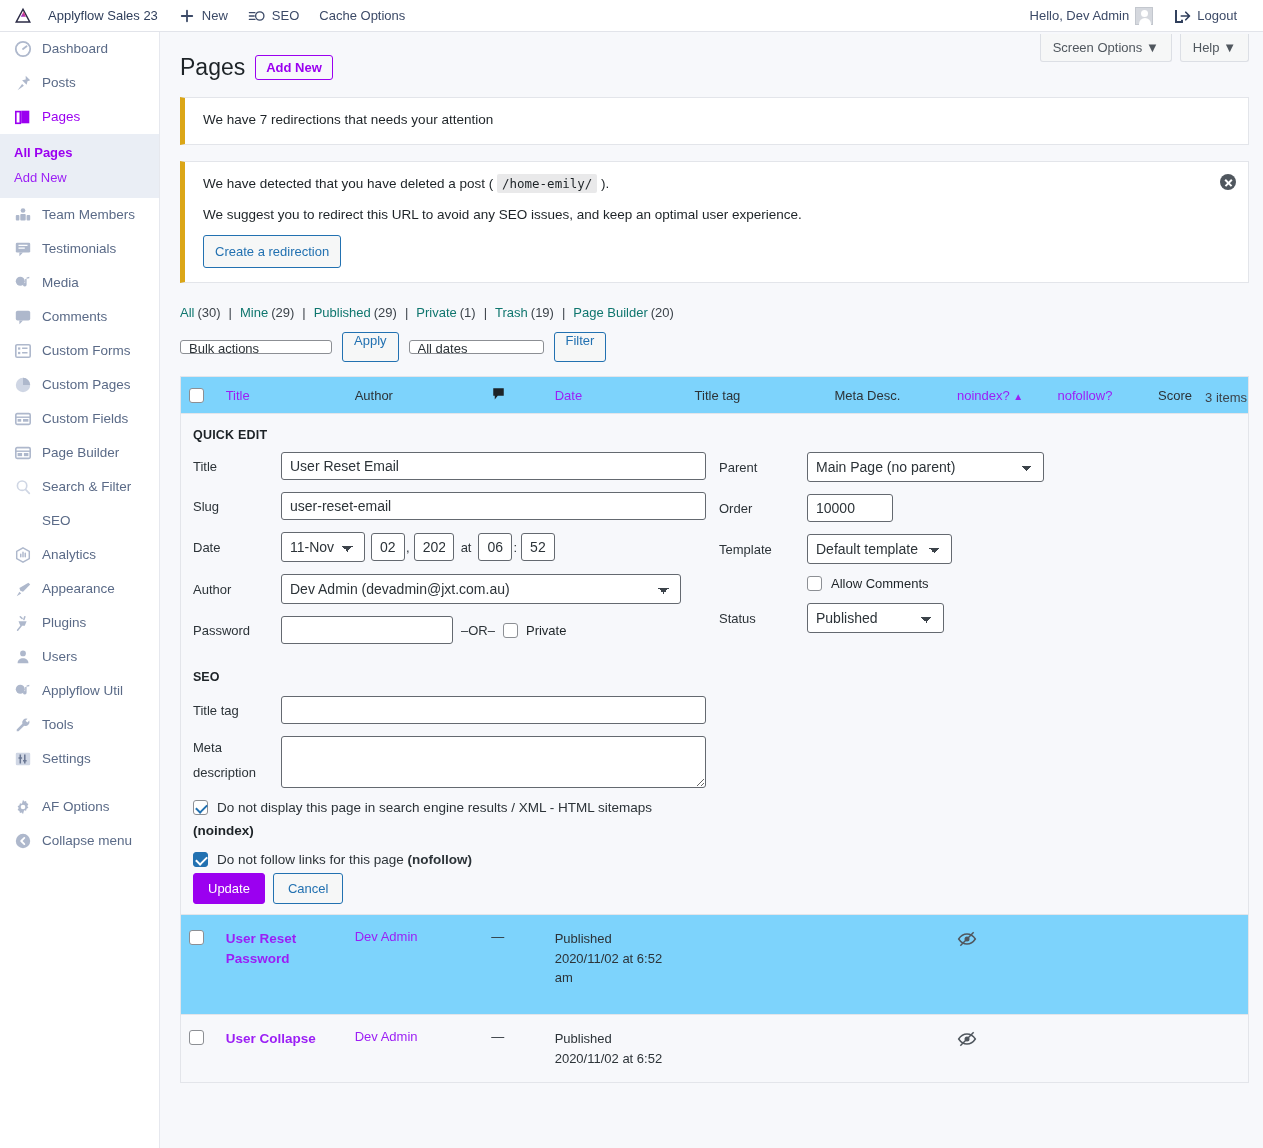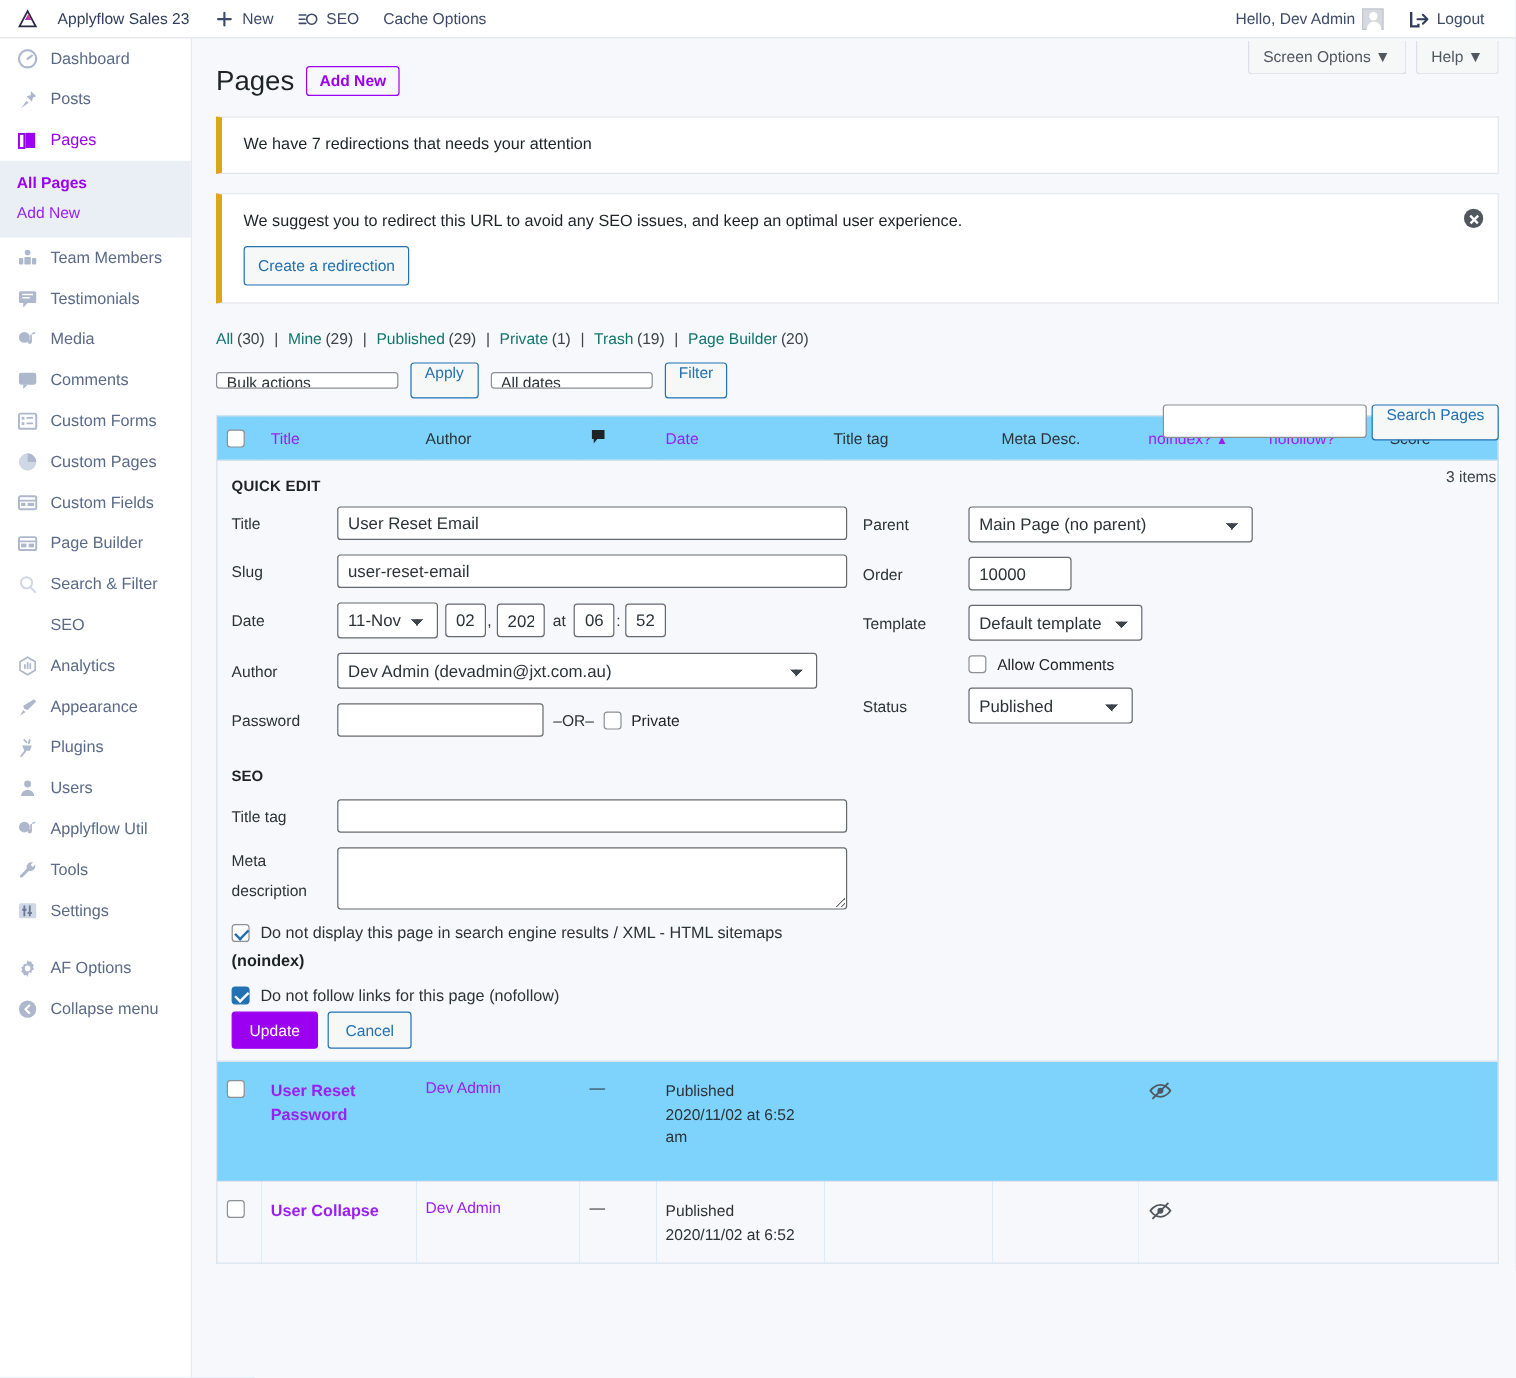--- a/index.html
+++ b/index.html
@@ -190,21 +190,21 @@
   }
   .dsep{ margin:0 4px 0 1px; color:#2c3338; font-size:13px; }
   .dat{ margin:0 7px; color:#2c3338; font-size:13px; }
   .orsep{ margin:0 8px; font-size:13px; color:#2c3338; }
   .qe-seo-title{ font-size:12.5px; font-weight:bold; color:#1d2327; padding:14px 0 12px 12px; }
   textarea.mdesc{
     width:425px; height:52px; border:1px solid #646970; border-radius:3px;
     font-family:"Liberation Sans", sans-serif; font-size:14px; padding:5px 8px; resize:vertical;
   }
   .cbrow{ display:flex; align-items:flex-start; gap:9px; padding:0 0 0 12px; margin-bottom:6px; font-size:13.5px; color:#2c3338; }
-  .cbrow b{ font-weight:normal; }
+  .cbrow b{ font-weight:bold; }
   .noindex-word{ padding-left:12px; font-weight:bold; font-size:13.5px; color:#1d2327; margin:8px 0 14px 0; }
   .qe-actions{ padding-left:12px; display:flex; gap:8px; margin-top:6px; }
   .btn-primary{
     background:#9b00f0; border:1px solid #9b00f0; color:#fff;
     border-radius:3px; padding:7px 14px; font-size:13px; cursor:pointer;
   }
   .btn-cancel{
     background:#f6f7f7; border:1px solid #2271b1; color:#2271b1;
     border-radius:3px; padding:7px 14px; font-size:13px; cursor:pointer;
   }
@@ -536,20 +536,25 @@
     <span>Pages</span>
     <span class="addnew-btn">Add New</span>
   </h1>
 
   <div class="notice">
     <p>We have 7 redirections that needs your attention</p>
   </div>
 
   <div class="notice">
     <div class="notice-dismiss"></div>
+    <p>
+      <span>We have detected that you have deleted a post (</span>
+      <code class="slugcode">/home-emily/</code>
+      <span>).</span>
+    </p>
     <p>We suggest you to redirect this URL to avoid any SEO issues, and keep an optimal user experience.</p>
     <p>
       <span class="btn-secondary">Create a redirection</span>
     </p>
   </div>
 
   <div class="subsub">
     <a>All</a>
       <span class="cnt">(30)</span>
       <span class="sep">|</span>
@@ -562,24 +567,20 @@
     <a>Private</a>
       <span class="cnt">(1)</span>
       <span class="sep">|</span>
     <a>Trash</a>
       <span class="cnt">(19)</span>
       <span class="sep">|</span>
     <a>Page Builder</a>
       <span class="cnt">(20)</span>
   </div>
 
-  <div class="searchbox">
-    <input value="" style="">
-    <span class="btn-search">Search Pages</span>
-  </div>
   <div class="items-count">3 items</div>
 
   <div class="tablenav">
     <select class="wpselect" style="width:152px">
       <option>Bulk actions</option>
     </select>
     <span class="btn-apply">Apply</span>
     <select class="wpselect" style="width:135px">
       <option>All dates</option>
     </select>

